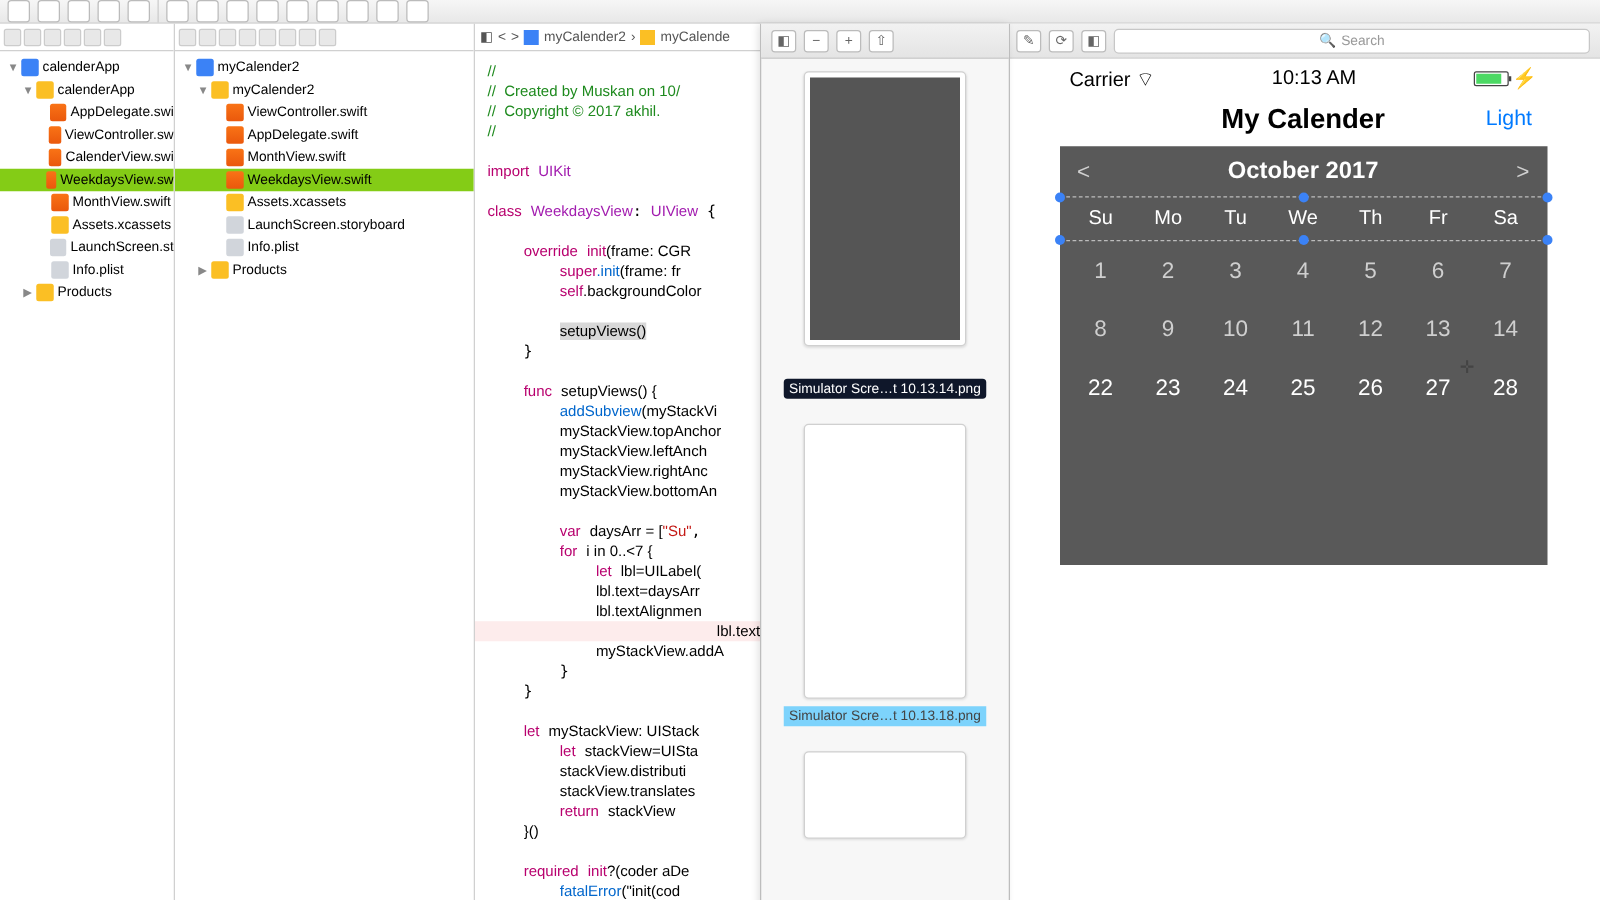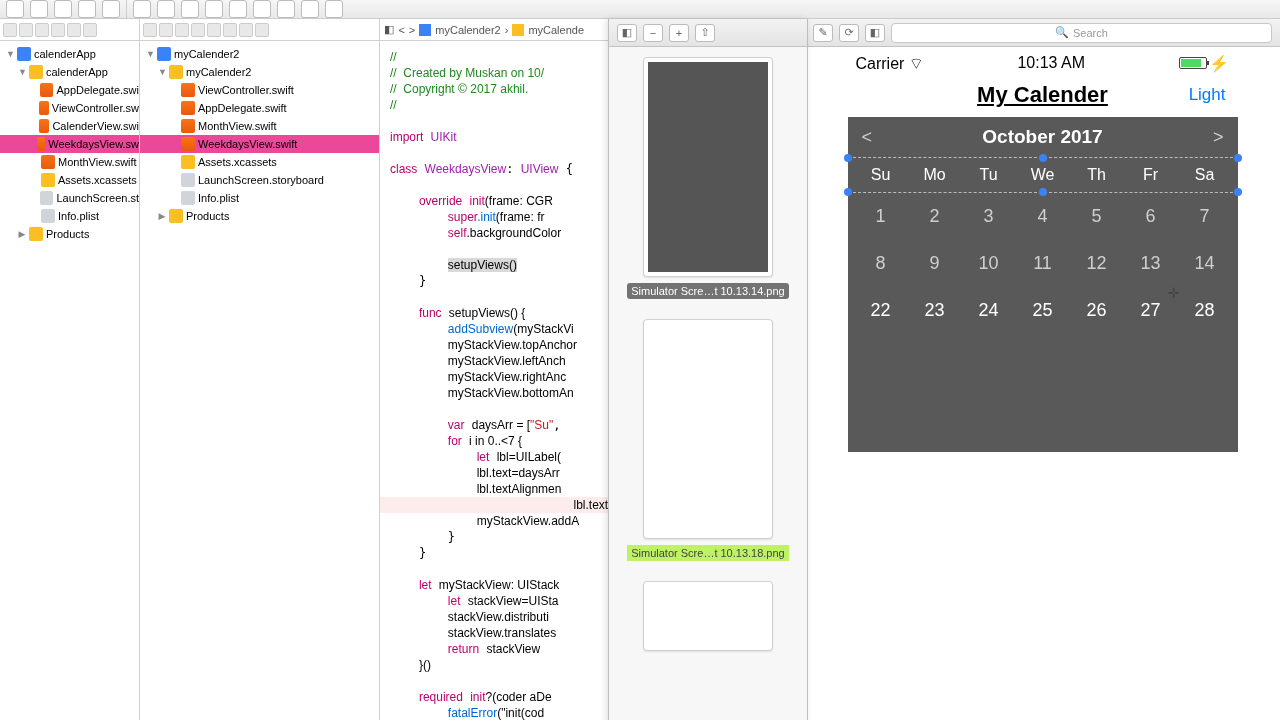--- a/index.html
+++ b/index.html
@@ -19,21 +19,21 @@
 .nav .tabstrip, .nav2 .tabstrip { height: 22px; border-bottom: 1px solid #d0d0d0; display: flex; align-items: center; gap: 2px; padding: 0 3px; }
 .mini { width: 14px; height: 14px; background: #e8e8e8; border: 1px solid #ccc; border-radius: 2px; }
 .tree { padding: 4px 0; }
 .row { display: flex; align-items: center; height: 18px; padding-left: 6px; white-space: nowrap; overflow: hidden; }
 .row .disc { width: 8px; text-align: center; color: #888; font-size: 9px; }
 .row .fico { width: 14px; height: 14px; margin: 0 3px; border-radius: 2px; display: inline-block; }
 .blue { background: #3b82f6; }
 .fold { background: #fbbf24; }
 .swift { background: linear-gradient(#f97316,#ea580c); }
 .gray { background: #d1d5db; }
-.row.sel { background: #ec4899; }
+.row.sel { background: #84cc16; }
 .indent1 { padding-left: 18px; }
 .indent2 { padding-left: 30px; }
 
 
 .editor { flex: 1; display: flex; flex-direction: column; background: #fff; border-right: 1px solid #d0d0d0; min-width: 0; }
 .jumpbar { height: 22px; border-bottom: 1px solid #d0d0d0; display: flex; align-items: center; font-size: 11px; color: #555; padding: 0 4px; gap: 4px; }
 .code { flex: 1; padding: 8px 10px; font-family: Menlo, monospace; font-size: 12px; line-height: 16px; white-space: pre; overflow: hidden; }
 .kw { color: #b8006e; }
 .cm { color: #1e8a1e; }
 .ty { color: #a21caf; }
@@ -43,36 +43,36 @@
 .hl-line { background: #fdecec; display: block; margin-left: -10px; padding-left: 10px; text-align: center; }
 
 
 .finder { position: absolute; left: 608px; top: 0; width: 200px; height: 720px; background: #f7f7f7; border-left: 1px solid #bdbdbd; border-right: 1px solid #bdbdbd; box-shadow: -2px 0 6px rgba(0,0,0,.12); }
 .finder-tb { height: 28px; background: linear-gradient(#f2f2f2,#e4e4e4); border-bottom: 1px solid #c3c3c3; display: flex; align-items: center; gap: 6px; padding: 0 8px; }
 .ftb-ico { width: 20px; height: 18px; border: 1px solid #bbb; border-radius: 3px; background: #fff; display:flex;align-items:center;justify-content:center;font-size:11px;color:#666;}
 .finder-body { padding: 10px; display: flex; flex-direction: column; gap: 6px; align-items: center; overflow: hidden; }
 .thumb { width: 130px; background: #fff; border: 1px solid #d0d0d0; border-radius: 4px; box-shadow: 0 1px 2px rgba(0,0,0,.1); padding: 4px; }
 .thumb.dark .tinner { background: #555; }
 .tinner { width: 100%; height: 210px; background: #fff; font-size: 5px; color: #999; position: relative; }
-.thumb-label { font-size: 11px; color: #444; text-align: center; background: #bef264; padding: 2px 4px; }
-.thumb-label.sel { background: #737373; color: #fff; border-radius: 3px; }
+.thumb-label { font-size: 11px; color: #444; text-align: center; background: #7dd3fc; padding: 2px 4px; }
+.thumb-label.sel { background: #0f172a; color: #fff; border-radius: 3px; margin-top: 20px; }
 
 
 .right { width: 475px; background: #fff; display: flex; flex-direction: column; }
 .right-tb { height: 28px; background: linear-gradient(#f2f2f2,#e4e4e4); border-bottom: 1px solid #c3c3c3; display:flex; align-items:center; padding: 0 8px; gap: 6px; }
 .search { flex: 1; height: 20px; border: 1px solid #c7c7c7; border-radius: 4px; background: #fff; font-size: 11px; color: #999; display:flex; align-items:center; justify-content:center; gap:4px; }
 
 
 .phone { flex: 1; background: #fff; display: flex; justify-content: center; align-items: flex-start; padding: 6px 0; }
 .screen { width: 390px; height: 690px; background: #fff; position: relative; font-family: -apple-system, sans-serif; }
 .statusbar { height: 20px; display: flex; align-items: center; justify-content: space-between; padding: 0 8px; font-size: 16px; font-weight: 500; }
 .battery { width: 28px; height: 12px; border: 1px solid #444; border-radius: 2px; position: relative; }
 .battery::after { content:""; position:absolute; right:-3px; top:3px; width:2px; height:4px; background:#444; }
 .battery .fill { position:absolute; left:1px; top:1px; bottom:1px; width: 20px; background:#4cd964; }
-.titlebar { height: 44px; display: flex; align-items: center; justify-content: center; position: relative; text-decoration: underline; }
+.titlebar { height: 44px; display: flex; align-items: center; justify-content: center; position: relative; }
 .titlebar h1 { font-size: 22px; font-weight: 600; }
 .lightbtn { position: absolute; right: 12px; color: #007aff; font-size: 17px; }
 
 .caldark { background: #595959; color: #fff; height: 335px; position: relative; }
 .monthrow { height: 40px; display: flex; align-items: center; justify-content: space-between; padding: 0 14px; font-size: 19px; font-weight: 600; }
 .arrow { font-size: 18px; color: #d0d0d0; font-weight: 400; }
 .wkrow { display: flex; padding: 0 6px; border-top: 1px dashed rgba(255,255,255,.6); border-bottom: 1px dashed rgba(255,255,255,.6); position: relative; }
 .wkrow .cell, .drow .cell { flex: 1; text-align: center; padding: 8px 0; font-size: 16px; }
 .drow { display: flex; padding: 0 6px; }
 .drow .cell { padding: 13px 0; font-size: 18px; color: #cfcfcf; }

